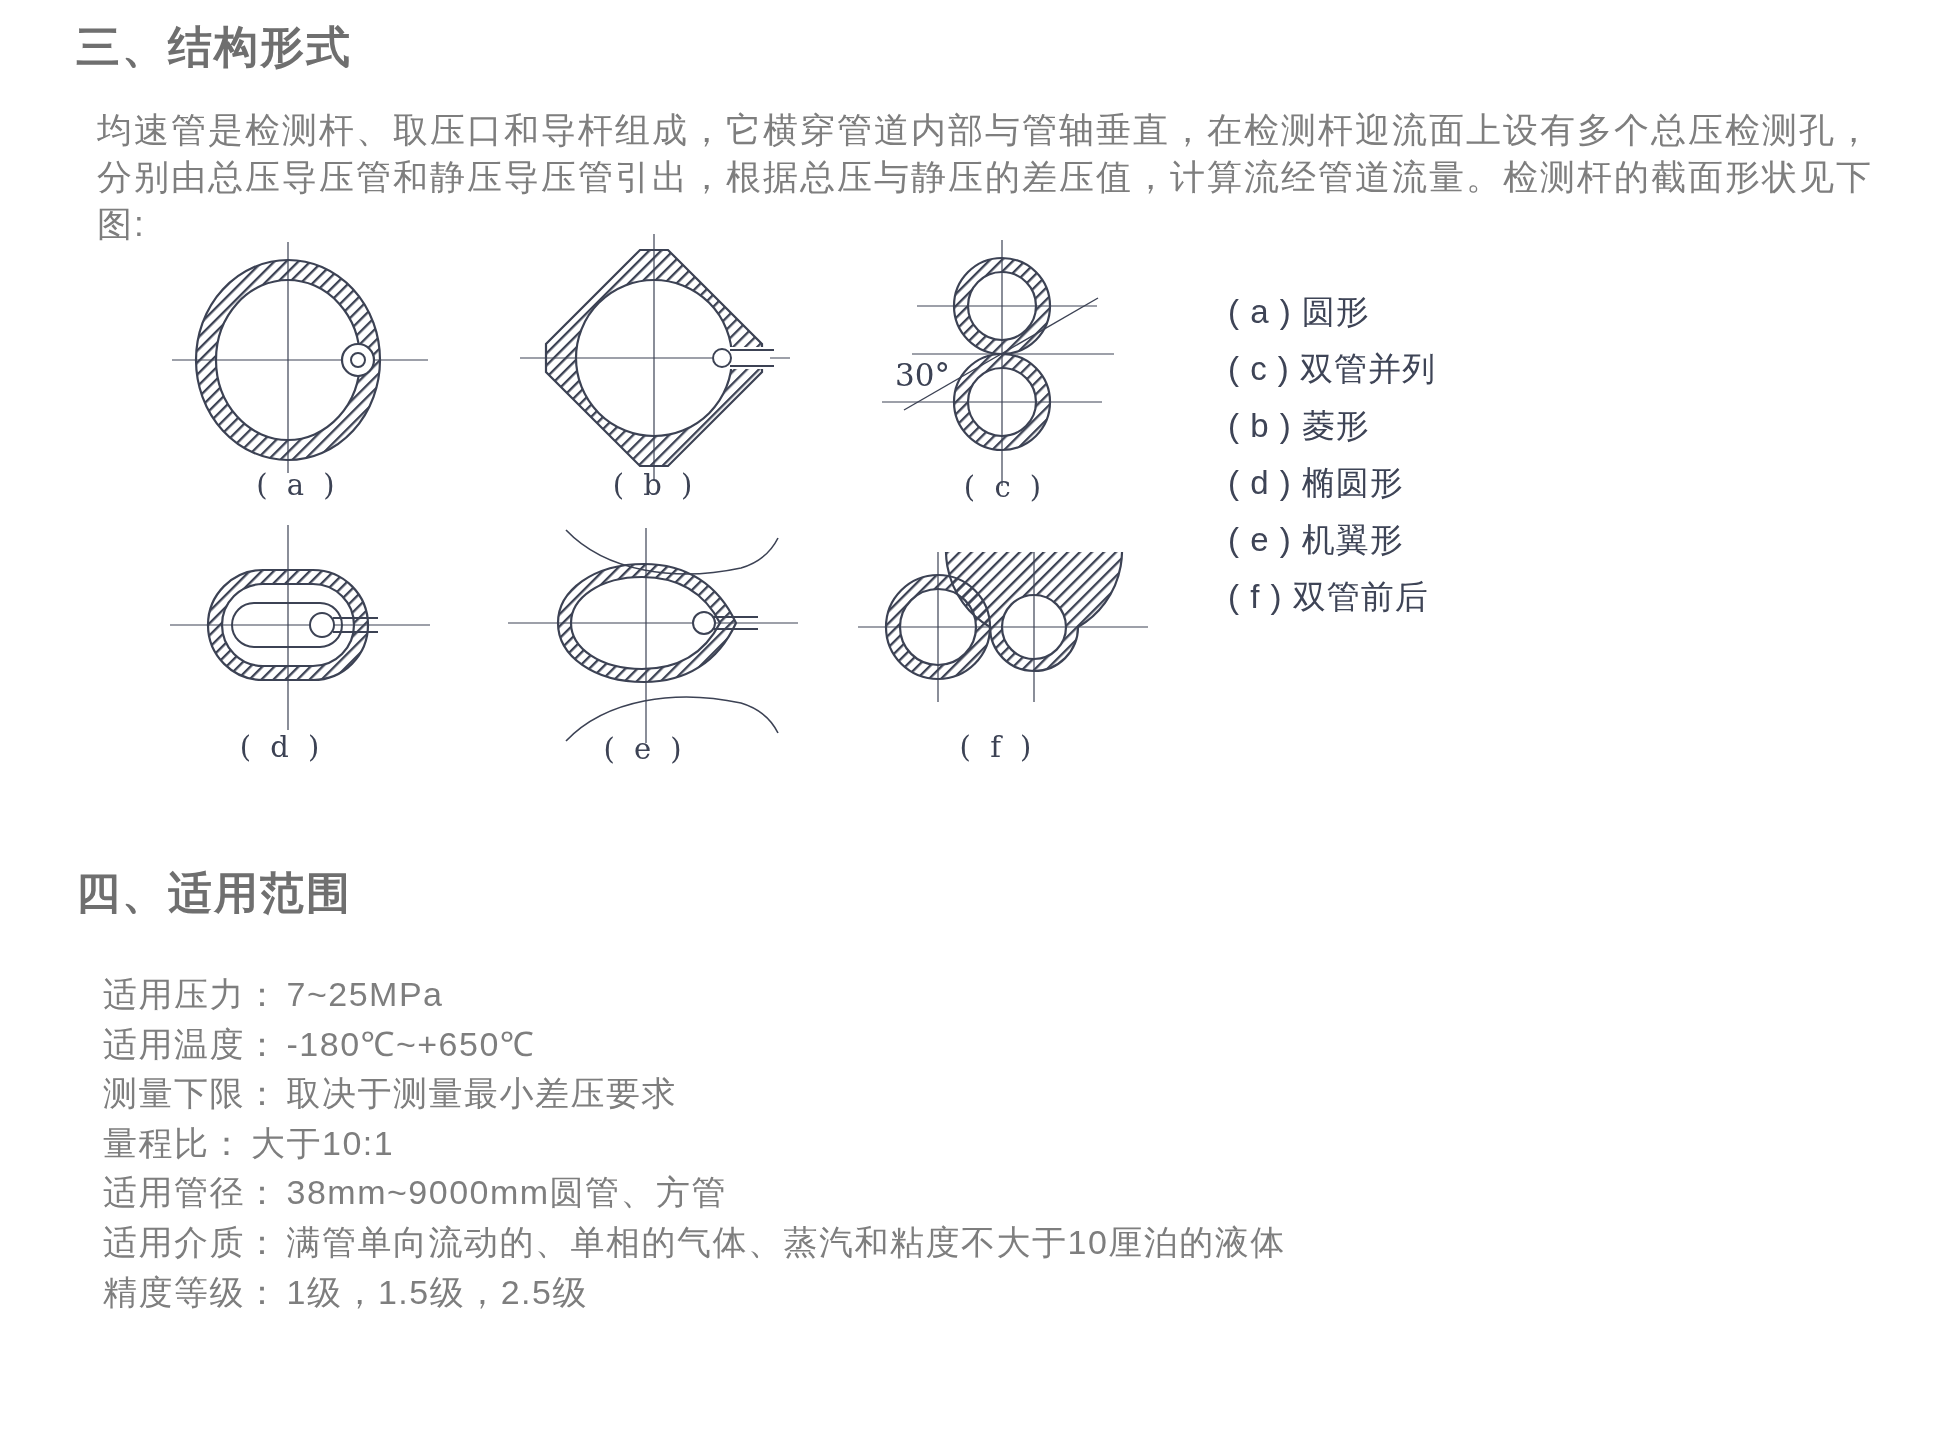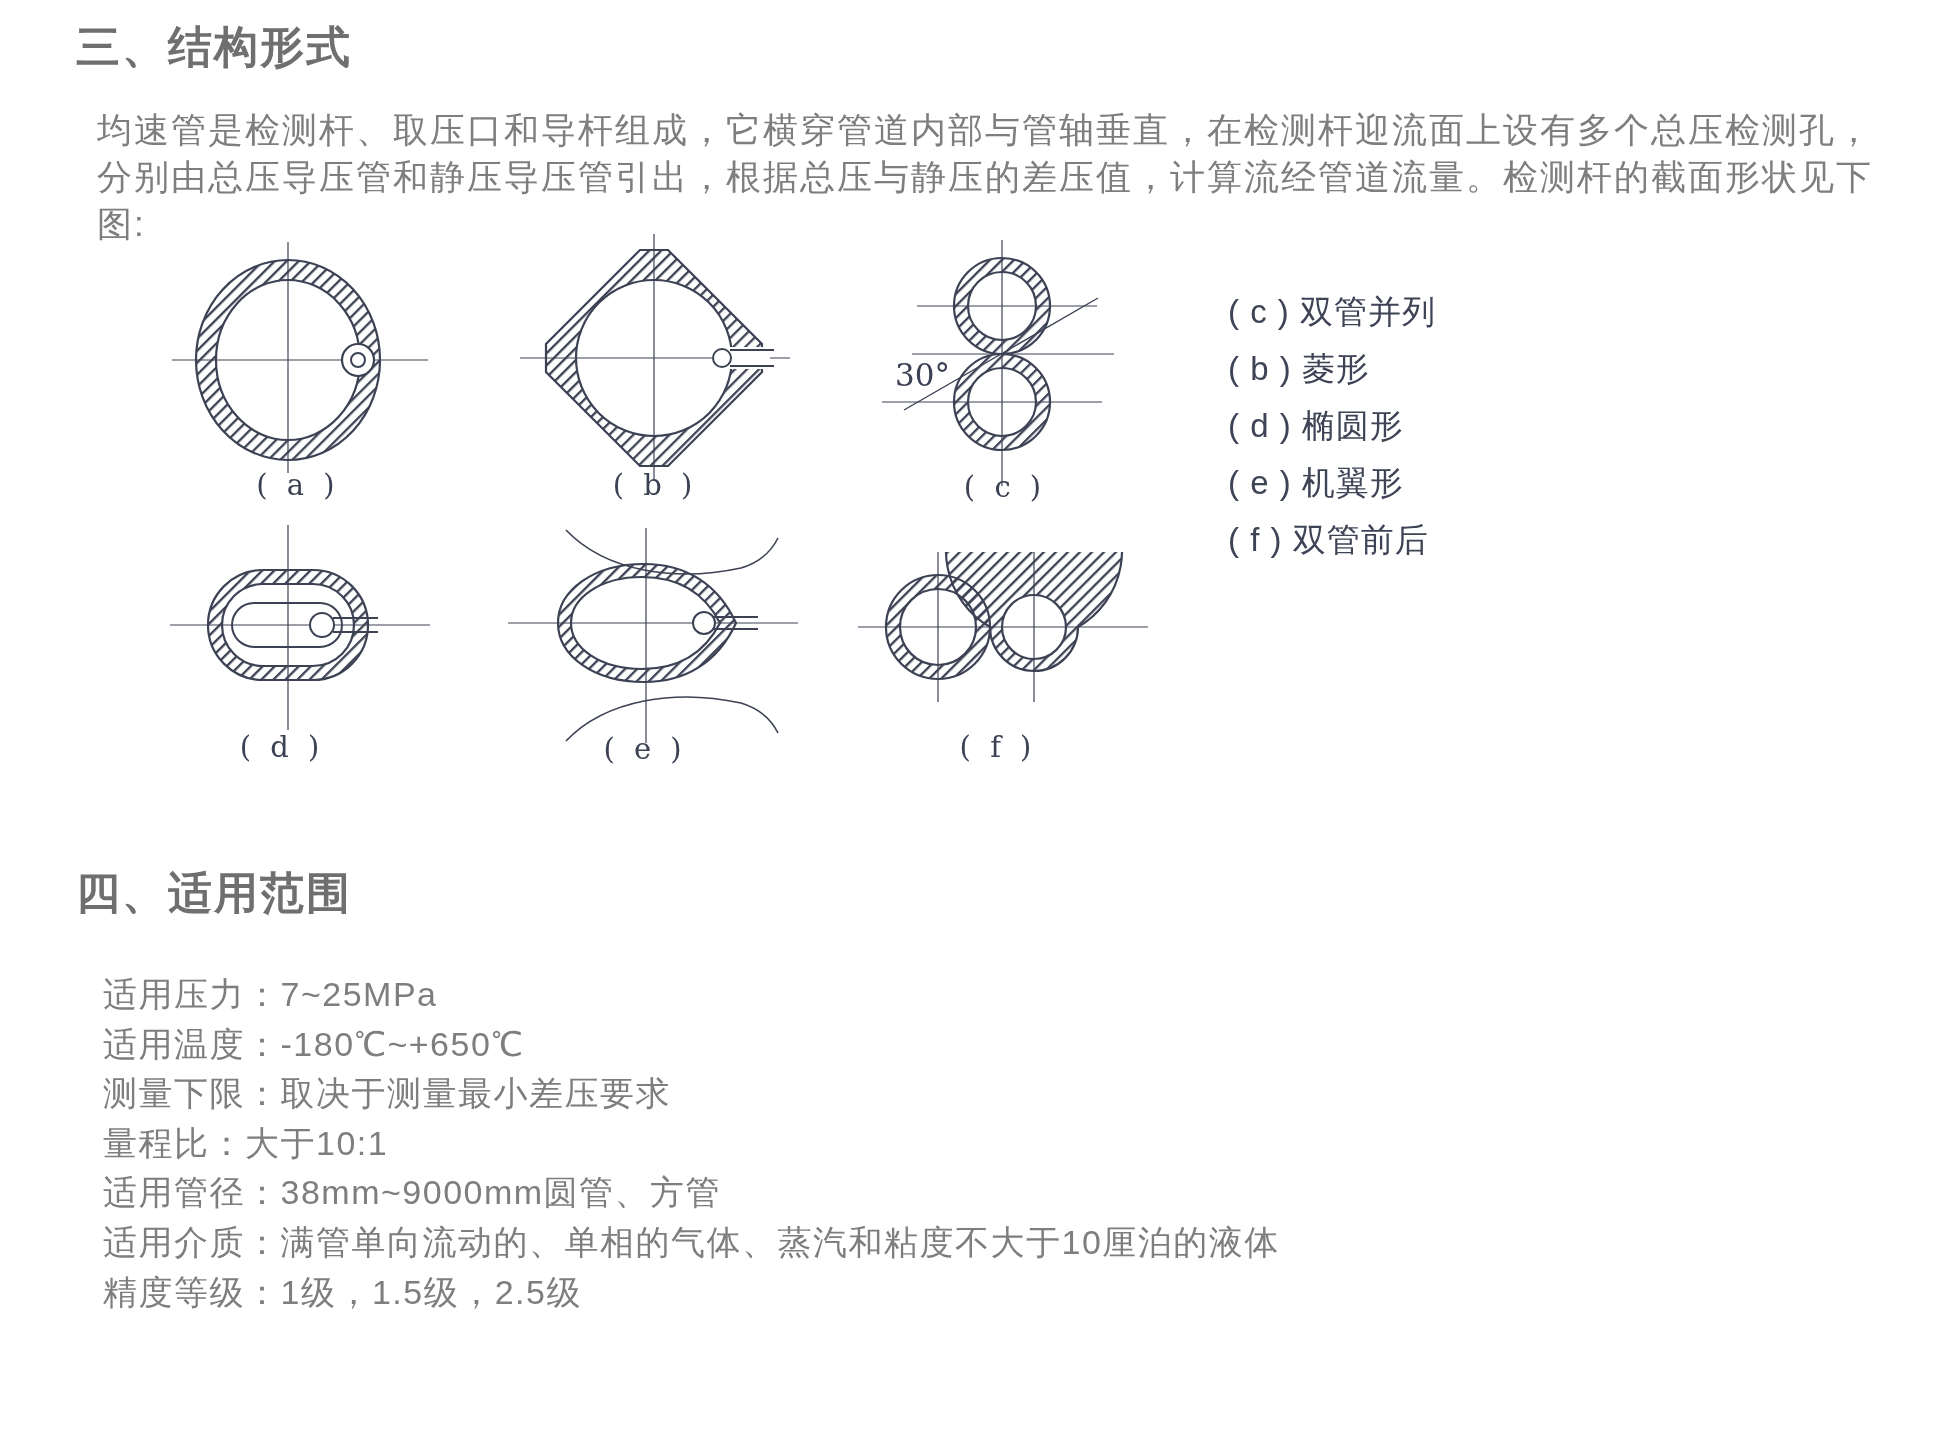--- a/index.html
+++ b/index.html
@@ -34,21 +34,21 @@
   .legend{
     position:absolute;left:1228px;top:283px;
     color:#3e4456;font-size:33px;line-height:57px;letter-spacing:1px;
   }
   .legend .legend-item{white-space:nowrap;}
   .spec-list{
     position:absolute;left:103px;top:970px;
     color:#7e7e7e;font-size:34px;line-height:49.6px;letter-spacing:1.5px;
   }
   .spec-row{white-space:nowrap;}
-  .spec-label{text-align:right;}
+  .spec-label{margin-right:6px;text-align:right;}
   svg line,svg path,svg circle,svg ellipse{vector-effect:non-scaling-stroke;}
 </style>
 </head>
 <body>
 
 <div class="page">
 
   <svg width="0" height="0" style="position:absolute" aria-hidden="true">
     <defs>
       <pattern id="hatch" patternUnits="userSpaceOnUse" width="8.5" height="8.5" patternTransform="rotate(45)">
@@ -127,20 +127,21 @@
   </svg>
 
   <div class="fig-caption" style="left:228px;top:468px">( a )</div>
   <div class="fig-caption" style="left:585px;top:468px">( b )</div>
   <div class="fig-caption" style="left:935px;top:470px">( c )</div>
   <div class="fig-caption" style="left:212px;top:730px">( d )</div>
   <div class="fig-caption" style="left:575px;top:732px">( e )</div>
   <div class="fig-caption" style="left:928px;top:730px">( f )</div>
 
   <div class="legend">
+    <div class="legend-item">( a ) 圆形</div>
     <div class="legend-item">( c ) 双管并列</div>
     <div class="legend-item">( b ) 菱形</div>
     <div class="legend-item">( d ) 椭圆形</div>
     <div class="legend-item">( e ) 机翼形</div>
     <div class="legend-item">( f ) 双管前后</div>
   </div>
 
   <div id="sec4-title" class="h-sec">四、适用范围</div>
 
   <div class="spec-list">

